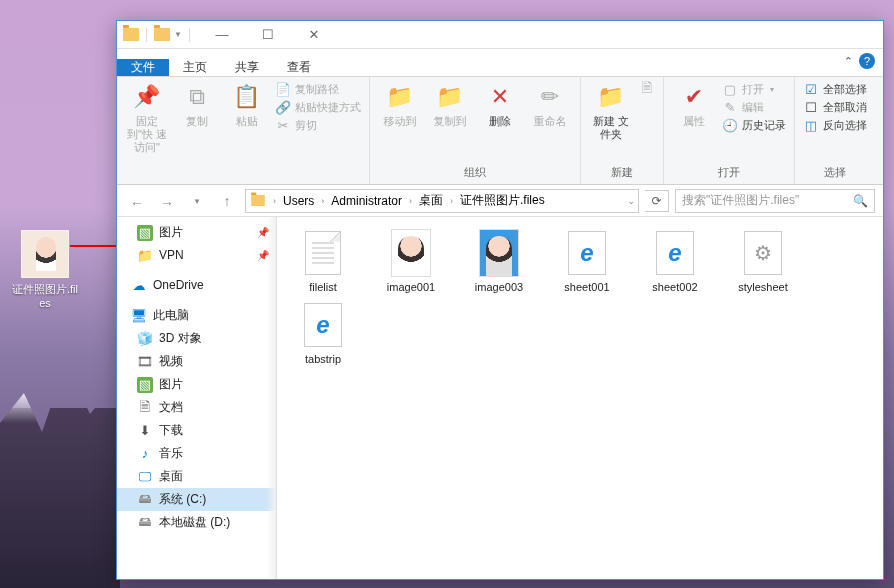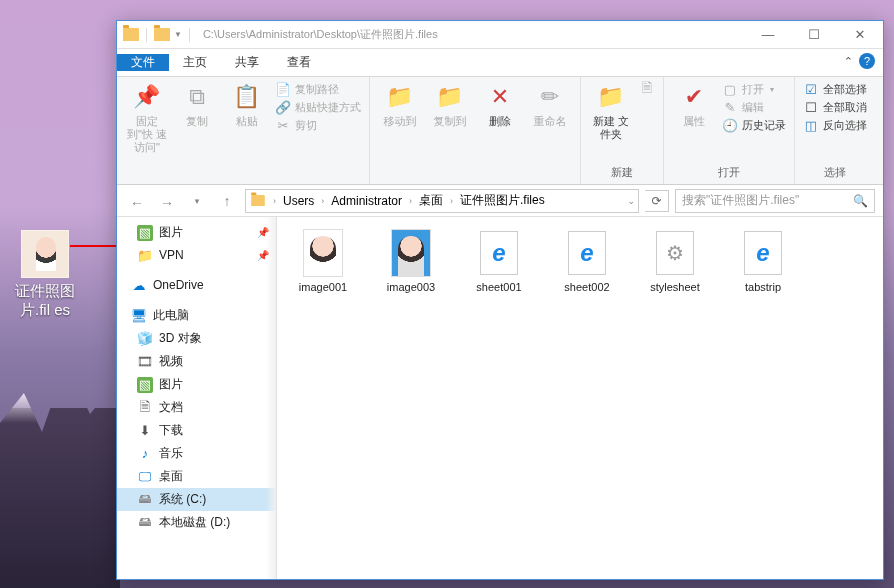--- a/index.html
+++ b/index.html
@@ -1,37 +1,37 @@
 <!DOCTYPE html>
 <html><head>
 <meta charset="utf-8">
 <style>
 * { margin: 0; padding: 0; box-sizing: border-box; font-family: "Microsoft YaHei", "Segoe UI", sans-serif; }
 body { width: 894px; height: 588px; background: linear-gradient(to bottom, #c9a4d4 0%, #c8a7d6 35%, #8b7aa8 60%, #5a4d72 100%); position: relative; overflow: hidden; }
-.desktop-icon { position: absolute; left: 10px; top: 230px; width: 70px; text-align: center; color: #fff; font-size: 15px; }
+.desktop-icon { position: absolute; left: 10px; top: 230px; width: 70px; text-align: center; color: #fff; font-size: 11px; }
 .desktop-icon .thumb { width: 48px; height: 48px; background: #f5e8dc; margin: 0 auto 4px; border: 1px solid rgba(255,255,255,.4); position:relative; overflow:hidden; }
 .desktop-icon .thumb::after{content:"";position:absolute;left:14px;top:6px;width:20px;height:34px;background:radial-gradient(circle at 50% 30%, #f8d8c8 0%, #f8d8c8 40%, #3a3a3a 41%, #3a3a3a 60%, #fff 61%); border-radius: 10px 10px 0 0;}
 .desktop-icon span{text-shadow:0 1px 2px rgba(0,0,0,.6);display:block;}
 .arrow-anno { position: absolute; left: 70px; top: 245px; width: 200px; height: 2px; background: #e00; }
 .arrow-anno::after { content:""; position:absolute; right:-10px; top:-5px; border-left:12px solid #e00; border-top:6px solid transparent; border-bottom:6px solid transparent; }
 .mountains{position:absolute;left:0;bottom:0;width:120px;height:300px;background:linear-gradient(to bottom, transparent 0%, transparent 40%, #4a3d5a 40%, #2a2438 100%);clip-path:polygon(0 45%, 20% 35%, 35% 48%, 55% 25%, 75% 42%, 100% 30%, 100% 100%, 0 100%);}
 .mountains::before{content:"";position:absolute;top:35%;left:0;right:0;height:30px;background:linear-gradient(to bottom,#e8e0ee,transparent);clip-path:polygon(0 0, 20% 0, 35% 100%, 0 100%);}
 
 .window { position: absolute; left: 116px; top: 20px; width: 768px; height: 560px; background: #fff; border: 1px solid #4a90d8; display: flex; flex-direction: column; box-shadow: 0 4px 20px rgba(0,0,0,.3); }
 .titlebar { height: 28px; background: #fff; display: flex; align-items: center; font-size: 11px; color: #888; border-bottom: 1px solid #e0e0e0; }
 .titlebar .qat { display:flex; align-items:center; gap:4px; padding:0 6px; }
 .folder-icon-small { width: 16px; height: 13px; background: #f8c868; border-radius: 1px 1px 0 0; position: relative; display:inline-block; }
 .folder-icon-small::before { content:""; position:absolute; top:-3px; left:0; width:6px; height:3px; background:#e8a838; border-radius:1px 1px 0 0; }
 .titlebar .sep{width:1px;height:14px;background:#ddd;margin:0 3px;}
 .titlebar .down{font-size:8px;color:#888;}
 .titlebar .path{flex:1;padding-left:4px;color:#999;white-space:nowrap;overflow:hidden;}
 .winbtns{display:flex;}
 .winbtn{width:46px;height:28px;display:flex;align-items:center;justify-content:center;color:#666;font-size:13px;}
 
-.menubar { height: 28px; background: #fff; display: flex; align-items: center; font-size: 12px; border-bottom: 1px solid #d8d8d8; position:relative; }
+.menubar { height: 28px; background: #fff; display: flex; align-items: flex-end; font-size: 12px; border-bottom: 1px solid #d8d8d8; position:relative; }
 .menutab { padding: 0 14px; display:flex; align-items:center; color:#333; }
 .menutab.active { background: #1979ca; color: #fff; }
 .menubar .collapse{position:absolute;right:30px;top:6px;font-size:11px;color:#555;}
 .menubar .help{position:absolute;right:8px;top:4px;width:16px;height:16px;border-radius:50%;background:#1979ca;color:#fff;font-size:11px;text-align:center;line-height:16px;}
 
 .ribbon { height: 108px; background: #f5f6f7; border-bottom: 1px solid #d0d0d0; display: flex; font-size: 11px; color:#444; }
 .rgroup { border-right: 1px solid #e0e0e0; padding: 4px 8px 2px; display:flex; flex-direction:column; justify-content:space-between; }
 .rgroup .body{display:flex;align-items:flex-start;gap:6px;flex:1;}
 .rgroup .lbl{text-align:center;font-size:11px;color:#666;padding-bottom:2px;}
 .rbtn-lg{display:flex;flex-direction:column;align-items:center;width:44px;gap:2px;text-align:center;}
@@ -104,21 +104,20 @@
 <div class="window">
 
   <div class="titlebar">
     <div class="qat">
       <span class="folder-icon-small"></span>
       <span class="sep"></span>
       <span class="folder-icon-small"></span>
       <span class="down">▼</span>
       <span class="sep"></span>
     </div>
-    <div class="path">C:\Users\Administrator\Desktop\证件照图片.files</div>
     <div class="winbtns">
       <div class="winbtn">—</div>
       <div class="winbtn">☐</div>
       <div class="winbtn close">✕</div>
     </div>
   </div>
 
   <div class="menubar">
     <div class="menutab active">文件</div>
     <div class="menutab">主页</div>
@@ -173,20 +172,21 @@
           </div>
         <div class="rbtn-lg">
             <div class="ic" style="color:#d04040">✕</div>
             <span>删除</span>
           </div>
         <div class="rbtn-lg muted">
             <div class="ic">✏</div>
             <span>重命名</span>
           </div>
       </div>
+      <div class="lbl">组织</div>
     </div>
 
     <div class="rgroup">
       <div class="body">
         <div class="rbtn-lg">
             <div class="ic" style="color:#f8c868">📁</div>
             <span>新建
 文件夹</span>
           </div>
         <div class="rcol">
@@ -328,20 +328,26 @@
       <div class="tree-item">
           <span class="ic ic-drive">🖴</span>
           <span>本地磁盘 (D:)</span>
         </div>
     </div>
 
     <div class="content">
       <div class="files" id="files-grid">
           <div class="file">
             <div class="thumb">
+              <div class="doc-ic lines"></div>
+            </div>
+            <span>filelist</span>
+          </div>
+          <div class="file">
+            <div class="thumb">
               <div class="portrait">
                 <div class="person"></div>
               </div>
             </div>
             <span>image001</span>
           </div>
           <div class="file">
             <div class="thumb">
               <div class="portrait blue">
                 <div class="person"></div>

